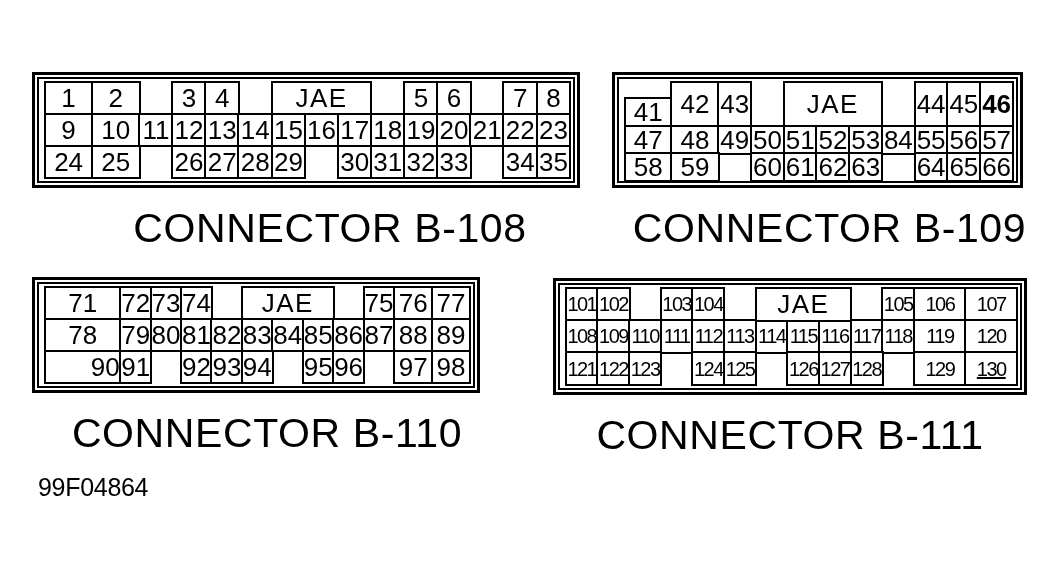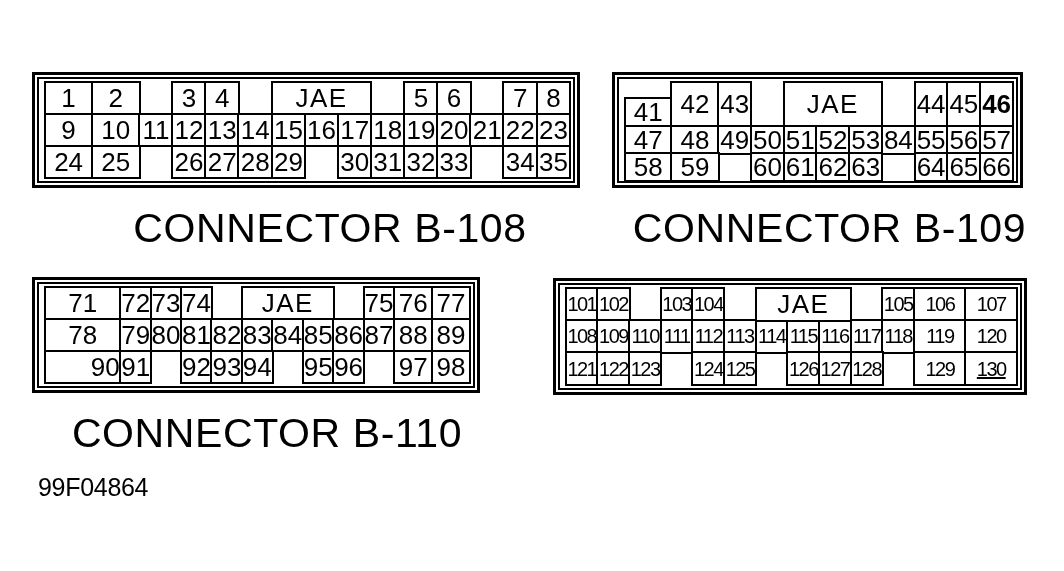--- a/index.html
+++ b/index.html
@@ -216,17 +216,18 @@
             <div class="pin-cell" style="grid-area: 3 / 6;">125</div>
             <div class="pin-cell" style="grid-area: 3 / 8;">126</div>
             <div class="pin-cell" style="grid-area: 3 / 9;">127</div>
             <div class="pin-cell" style="grid-area: 3 / 10;">128</div>
             <div class="pin-cell" style="grid-area: 3 / 12;">129</div>
             <div class="pin-cell" style="grid-area: 3 / 13; text-decoration: underline;">130</div>
             <div class="pin-cell jae-cell" style="grid-area: 1 / 7 / auto / span 3;">JAE</div>
           </div>
       </div>
     </div>
+    <h2 class="conn-label">CONNECTOR B-111</h2>
   </section>
 
   <div class="figure-id">99F04864</div>
 
 </div>
 
 </body></html>

